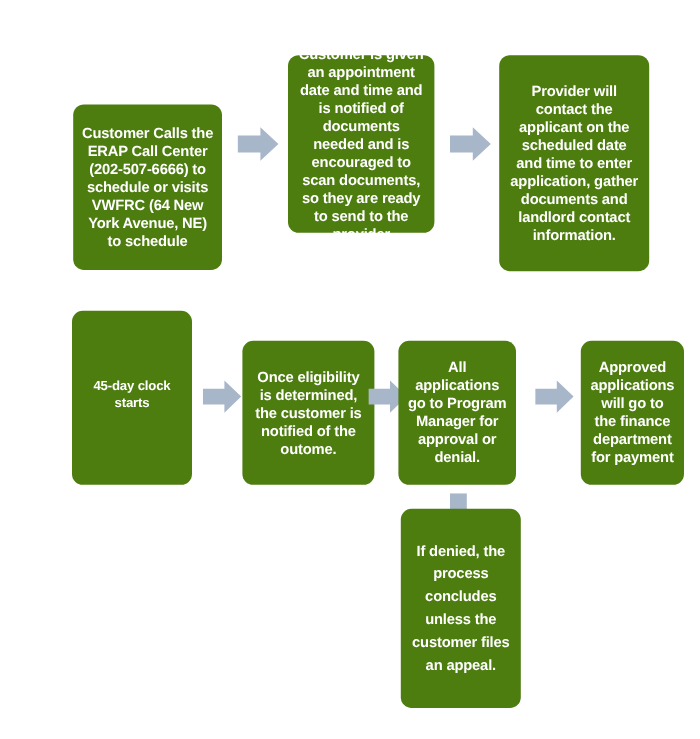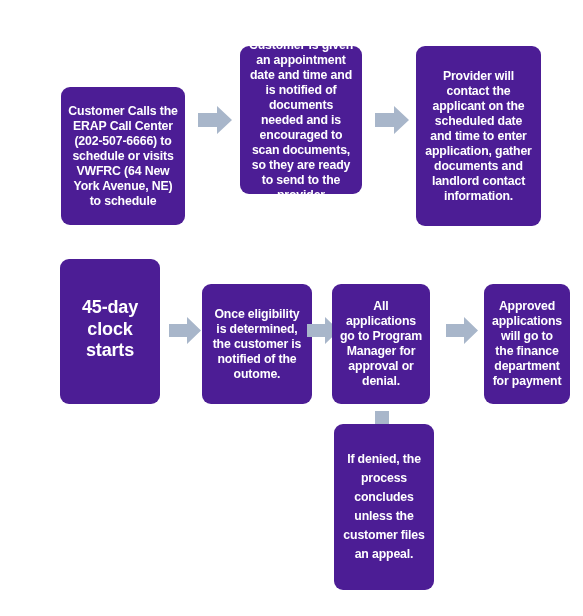--- a/index.html
+++ b/index.html
@@ -14,39 +14,39 @@
   #canvas {
     position: relative;
     width: 583px;
     height: 616px;
     background: #ffffff;
     overflow: hidden;
   }
   .flow-box {
     position: absolute;
     box-sizing: border-box;
-    background: #4c1d95;
+    background: #4d7c0f;
     border-radius: 9px;
     color: #ffffff;
     display: flex;
     flex-direction: column;
     align-items: center;
     justify-content: center;
     text-align: center;
     padding: 6px 7px;
     line-height: 1.22;
     font-size: 12.3px;
     font-weight: 600;
     letter-spacing: -0.15px;
     -webkit-font-smoothing: antialiased;
   }
   .flow-box .box-heading {
     display: block;
     font-weight: 700;
-    font-size: 18px;
+    font-size: 11px;
     margin-bottom: 4px;
     line-height: 1.2;
   }
   .flow-box .box-body {
     display: block;
   }
   .flow-box.spaced .box-body {
     line-height: 1.55;
   }
   .arrow-wrap {

